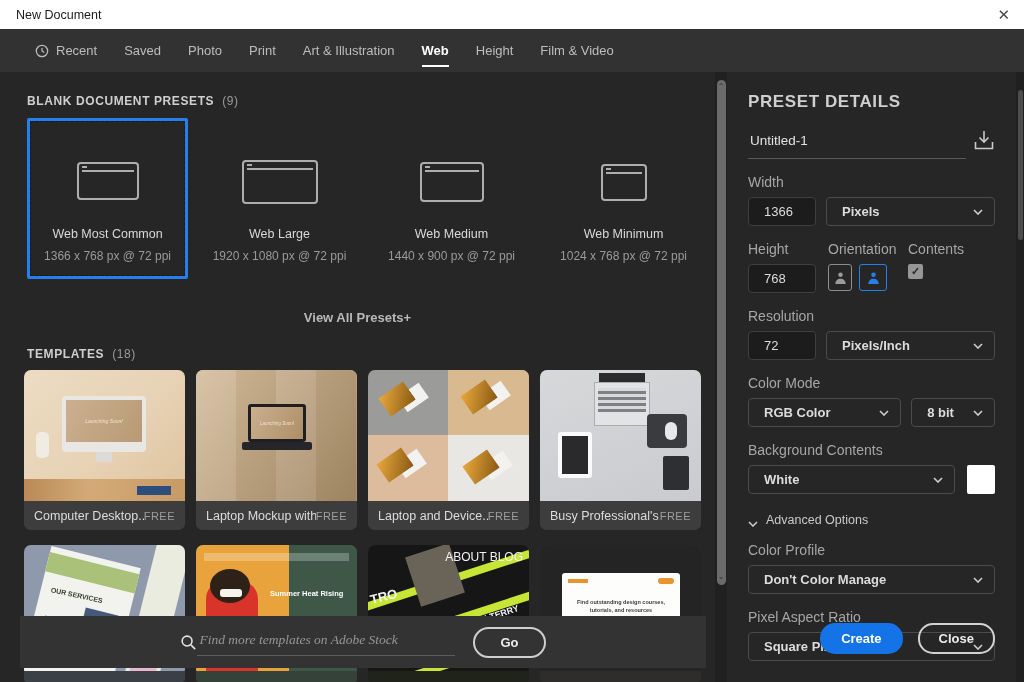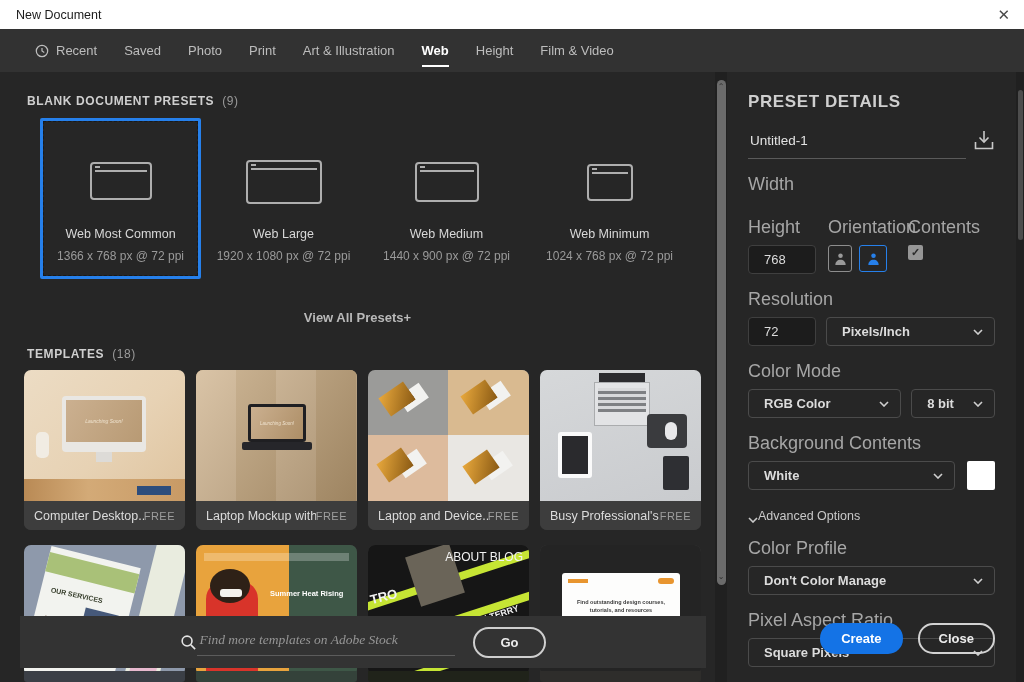--- a/index.html
+++ b/index.html
@@ -18,21 +18,21 @@
   .tab.active::after { content:""; position:absolute; left:0; right:0; bottom:5px; height:2px; background:#ffffff; }
   .clock-ic { width:14px; height:14px; }
 
   
   .main { position:absolute; top:72px; left:0; width:715px; height:610px; background:#262626; overflow:hidden; }
   .sec-head { font-size:12px; letter-spacing:.6px; color:#cfcfcf; font-weight:bold; }
   .sec-count { color:#9a9a9a; font-weight:normal; margin-left:4px; }
   .presets-head { position:absolute; top:22px; left:27px; }
   .templates-head { position:absolute; top:275px; left:27px; }
 
-  .preset-row { position:absolute; top:46px; left:40px; display:flex; gap:2px; }
+  .preset-row { position:absolute; top:46px; left:27px; display:flex; gap:11px; }
   .preset-card { position:relative; width:161px; height:161px; border:2px solid transparent; border-radius:2px; display:flex; flex-direction:column; align-items:center; cursor:pointer; }
   .preset-card.selected { border-color:#2680eb; box-shadow:inset 0 0 0 1px #2680eb; outline:1px dashed #17191b; outline-offset:-4px; }
   .browser-ic { margin-top:44px; border:2px solid #aeaeae; border-radius:4px; position:relative; }
   .browser-ic::before { content:""; position:absolute; top:6px; left:3px; right:3px; height:2px; background:#aeaeae; }
   .browser-ic::after { content:""; position:absolute; top:2px; left:3px; width:5px; height:2px; background:#aeaeae; }
   .ic-a { width:62px; height:38px; margin-top:42px; }
   .ic-b { width:76px; height:44px; margin-top:40px; }
   .ic-c { width:64px; height:40px; margin-top:42px; }
   .ic-d { width:46px; height:37px; margin-top:44px; }
   .preset-name { position:absolute; bottom:36px; width:100%; text-align:center; font-size:12.5px; color:#d8d8d8; }
@@ -128,21 +128,21 @@
   .sb-up { top:10px; } .sb-down { top:500px; }
 
   
   .panel { position:absolute; top:72px; left:727px; width:289px; height:610px; background:#262626; padding:20px 21px 0; }
   .panel-head { font-size:17px; letter-spacing:.6px; color:#cfcfcf; font-weight:bold; }
   .doc-row { margin-top:17px; display:flex; align-items:flex-start; justify-content:space-between; }
   .doc-name-wrap { width:218px; border-bottom:1px solid #5a5a5a; padding:2px 2px 9px; }
   .doc-name { background:transparent; border:none; outline:none; color:#e3e3e3; font-size:13.5px; width:100%; font-family:"Liberation Sans", sans-serif; }
   .dl-ic { width:22px; height:22px; margin-top:0px; cursor:pointer; }
 
-  .fld-label { font-size:18px; color:#a6a6a6; margin-top:15px; margin-bottom:7px; }
+  .fld-label { font-size:14px; color:#a6a6a6; margin-top:15px; margin-bottom:7px; }
   .row { display:flex; gap:10px; }
   .num-input { width:68px; height:29px; background:#1c1c1c; border:1px solid #3f3f3f; border-radius:4px; color:#dcdcdc; font-size:13px; padding-left:15px; outline:none; font-family:"Liberation Sans", sans-serif; }
   .dropdown { height:29px; background:#262626; border:1px solid #4b4b4b; border-radius:4px; display:flex; align-items:center; justify-content:space-between; padding:0 11px 0 15px; cursor:pointer; }
   .dropdown .val { font-size:13px; font-weight:bold; color:#dcdcdc; }
   .chev { width:10px; height:6px; }
   .dd-unit { width:181px; }
   .dd-mode { width:158px; } .dd-bit { width:86px; }
   .dd-bg { width:215px; }
   .dd-full { width:247px; }
 
@@ -152,21 +152,21 @@
   .col-a { margin-left:8px; }
   .ori-icons { display:flex; gap:7px; margin-top:0px; }
   .ori { width:24px; height:27px; border:1.5px solid #8d8d8d; border-radius:3px; position:relative; cursor:pointer; display:flex; align-items:center; justify-content:center; }
   .ori.landscape { width:28px; border-color:#2680eb; }
   .ori svg { width:15px; height:15px; }
   .checkbox { width:15px; height:15px; background:#969696; border-radius:2px; display:flex; align-items:center; justify-content:center; font-size:11px; color:#2b2b2b; font-weight:bold; cursor:pointer; margin-top:6px; }
 
   .bg-row { display:flex; gap:12px; align-items:center; }
   .swatch { width:29px; height:29px; background:#ffffff; border-radius:2px; cursor:pointer; }
 
-  .adv { display:flex; align-items:flex-end; margin-top:19px; cursor:pointer; }
+  .adv { display:flex; align-items:flex-end; gap:8px; margin-top:19px; cursor:pointer; }
   .adv .lbl { font-size:12.5px; color:#c9c9c9; }
 
   .panel-btns { position:absolute; bottom:28px; right:21px; display:flex; gap:15px; }
   .create-btn { background:#1473e6; border:none; border-radius:15px; color:#ffffff; font-size:13px; font-weight:bold; padding:7px 21px; cursor:pointer; }
   .close-btn { background:transparent; border:2px solid #d2d2d2; border-radius:15px; color:#ececec; font-size:13px; font-weight:bold; padding:6px 19px; cursor:pointer; }
 
   
   .scrollbar-right { position:absolute; top:72px; left:1016px; width:8px; height:610px; background:#202020; }
   .scrollbar-right .thumb { position:absolute; top:18px; left:1.5px; width:5px; height:150px; background:#4d4d4d; border-radius:3px; }
 </style>
@@ -383,20 +383,29 @@
         <input class="doc-name" type="text" value="Untitled-1" style="">
       </div>
       <svg class="dl-ic" viewBox="0 0 22 22" fill="none" stroke="#c9c9c9" stroke-width="1.6">
           <path d="M11 2v10"></path>
           <path d="M6.5 8.5 11 13l4.5-4.5"></path>
           <path d="M2.5 13v6.5h17V13"></path>
         </svg>
     </div>
 
     <div class="fld-label">Width</div>
+    <div class="row">
+      <input class="num-input" type="text" value="1366" style="">
+      <div class="dropdown dd-unit">
+        <span class="val">Pixels</span>
+        <svg class="chev" viewBox="0 0 10 6" fill="none" stroke="#cfcfcf" stroke-width="1.6">
+            <path d="M1 1l4 4 4-4"></path>
+          </svg>
+      </div>
+    </div>
 
     <div class="hor-row">
       <div class="col-h">
         <div class="fld-label">Height</div>
         <input class="num-input" type="text" value="768" style="">
       </div>
       <div class="col-o">
         <div class="fld-label">Orientation</div>
         <div class="ori-icons">
           <div class="ori portrait">

